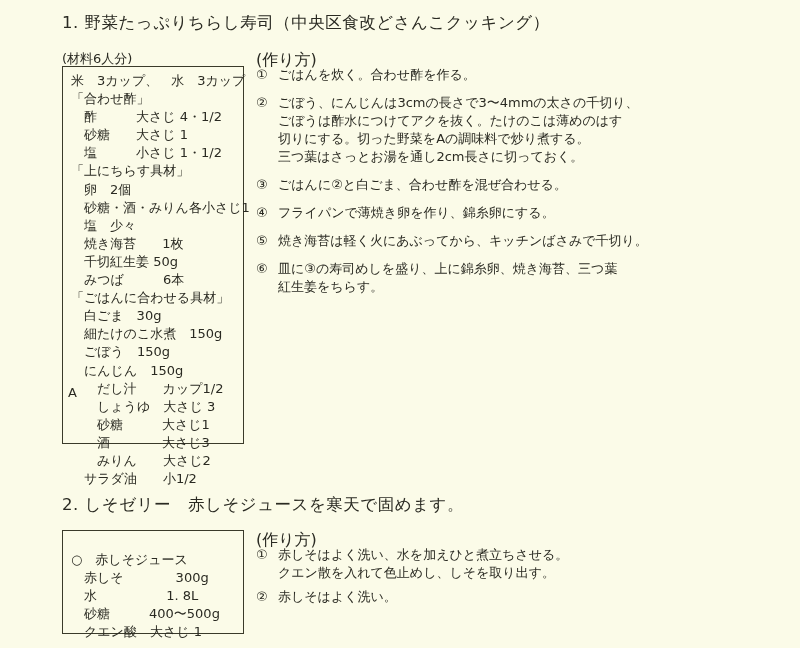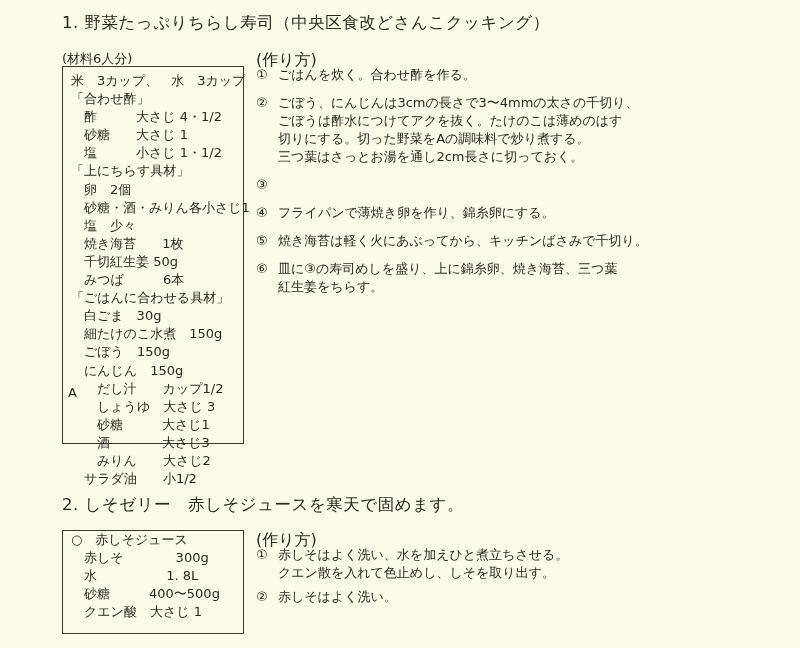--- a/index.html
+++ b/index.html
@@ -78,21 +78,21 @@
     flex: 0 0 22px;
   }
   .step-body {
     font-size: 13px;
     line-height: 18px;
     white-space: pre-line;
   }
 
   
   #recipe2-ing-box {
-    padding: 0 6px 4px 8px;
+    padding: 20px 6px 4px 8px;
   }
   #recipe2-steps .step {
     margin-bottom: 6px;
   }
 
   
   .a-label {
     position: absolute;
     font-size: 13px;
   }
@@ -143,20 +143,21 @@
     </div>
     <div class="step">
       <div class="step-num">②</div>
       <div class="step-body">ごぼう、にんじんは3cmの長さで3〜4mmの太さの千切り、
 ごぼうは酢水につけてアクを抜く。たけのこは薄めのはす
 切りにする。切った野菜をAの調味料で炒り煮する。
 三つ葉はさっとお湯を通し2cm長さに切っておく。</div>
     </div>
     <div class="step">
       <div class="step-num">③</div>
+      <div class="step-body">ごはんに②と白ごま、合わせ酢を混ぜ合わせる。</div>
     </div>
     <div class="step">
       <div class="step-num">④</div>
       <div class="step-body">フライパンで薄焼き卵を作り、錦糸卵にする。</div>
     </div>
     <div class="step">
       <div class="step-num">⑤</div>
       <div class="step-body">焼き海苔は軽く火にあぶってから、キッチンばさみで千切り。</div>
     </div>
     <div class="step">

